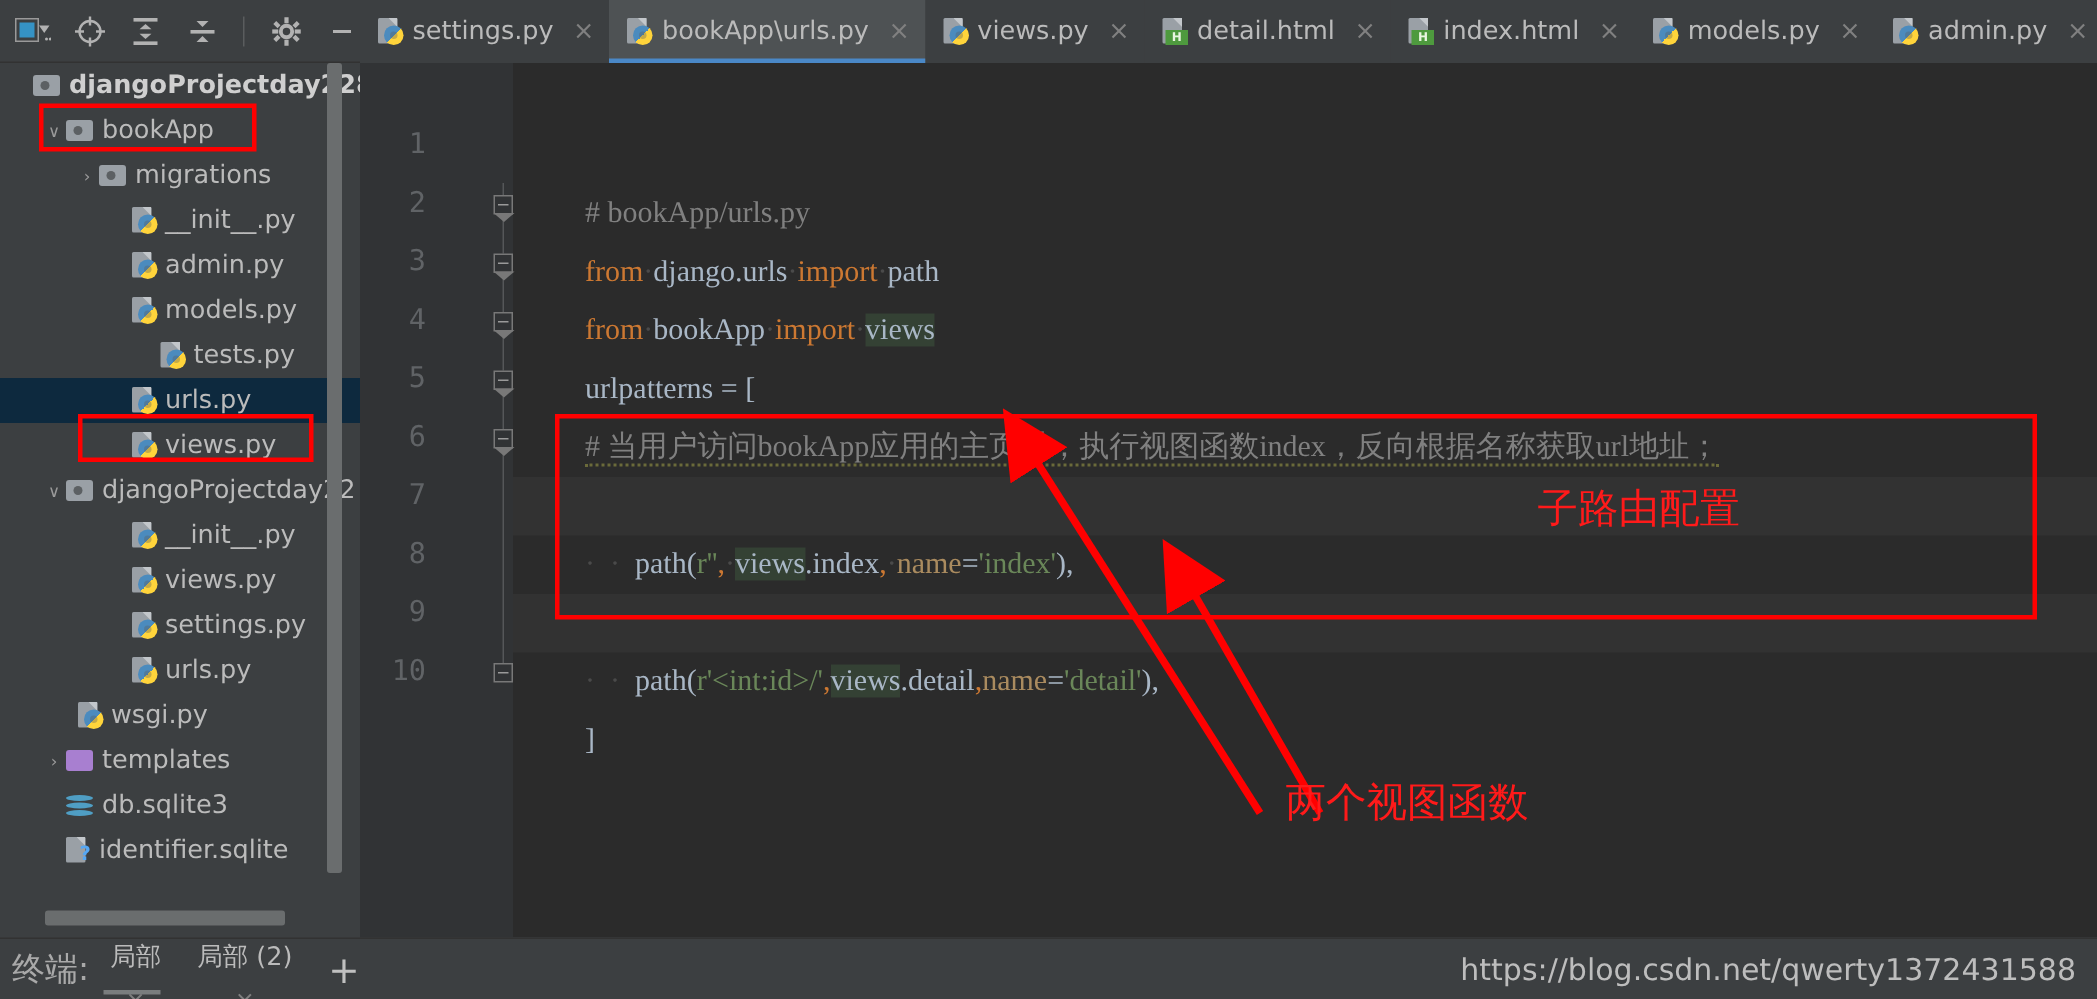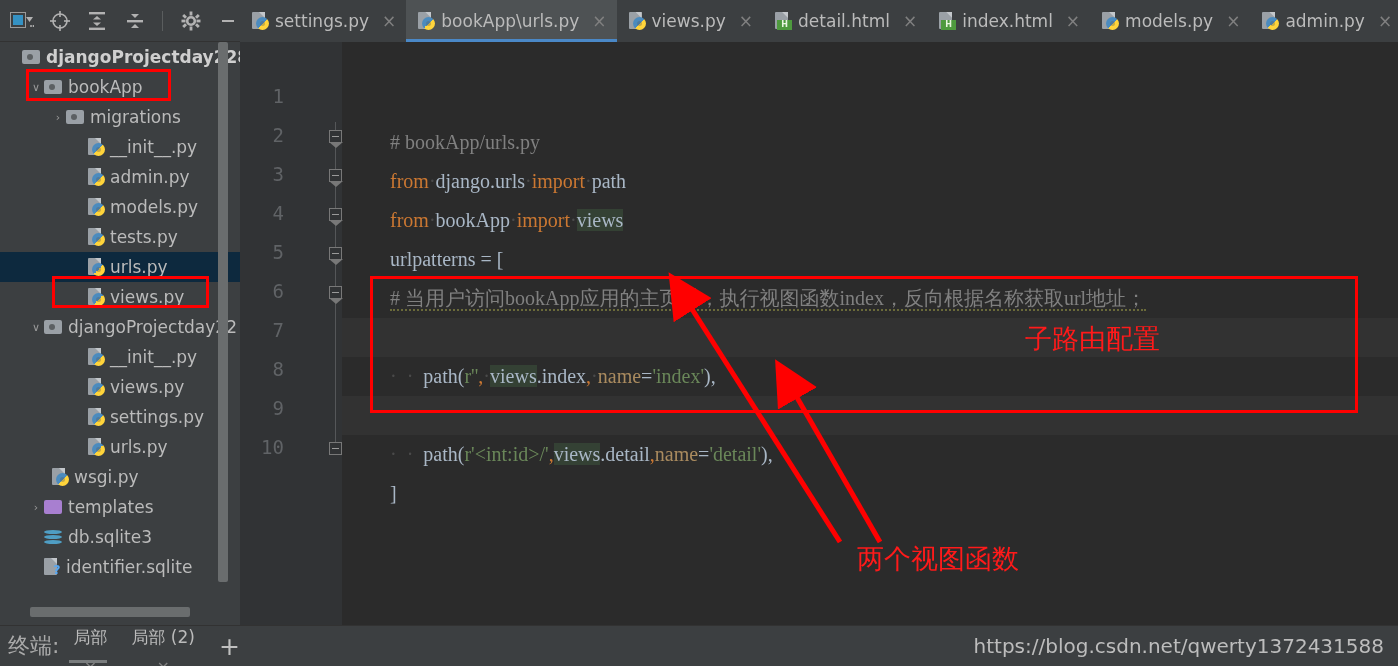--- a/index.html
+++ b/index.html
@@ -376,21 +376,21 @@
         </div>
         <div class="tree-row" style="padding-left: 72px;">
           <span class="arrow none"></span>
           <span class="fi fi-wrap">
             <span class="page"></span>
             <span class="fold"></span>
             <span class="py"></span>
           </span>
           <span class="tree-label">models.py</span>
         </div>
-        <div class="tree-row" style="padding-left: 72px;">
+        <div class="tree-row" style="padding-left: 91px;">
           <span class="arrow none"></span>
           <span class="fi fi-wrap">
             <span class="page"></span>
             <span class="fold"></span>
             <span class="py"></span>
           </span>
           <span class="tree-label">tests.py</span>
         </div>
         <div class="tree-row selected" style="padding-left: 72px;">
           <span class="arrow none"></span>
@@ -560,21 +560,21 @@
       <defs>
         <marker id="ah" markerWidth="9" markerHeight="9" refX="1" refY="4.5" orient="auto">
           <path d="M0,0 L9,4.5 L0,9 z" fill="#ff0000"></path>
         </marker>
       </defs>
       <line x1="600" y1="500" x2="450" y2="264" stroke="#ff0000" stroke-width="5" marker-end="url(#ah)"></line>
       <line x1="640" y1="500" x2="555" y2="352" stroke="#ff0000" stroke-width="5" marker-end="url(#ah)"></line>
     </svg>
 
     <div class="ann-text" style="left:785px; top:279px;">子路由配置</div>
-    <div class="ann-text" style="left:617px; top:499px;">两个视图函数</div>
+    <div class="ann-text" style="left:617px; top:475px;">两个视图函数</div>
   </div>
 
   <div class="ann-box" style="left:26px; top:69px; width:145px; height:32px;"></div>
   <div class="ann-box" style="left:52px; top:276px; width:157px; height:32px;"></div>
 
   <div class="bottombar">
     <div class="bb-label">终端:</div>
     <div class="bb-tab active">
       <span>局部</span>
       <span class="x">×</span>

